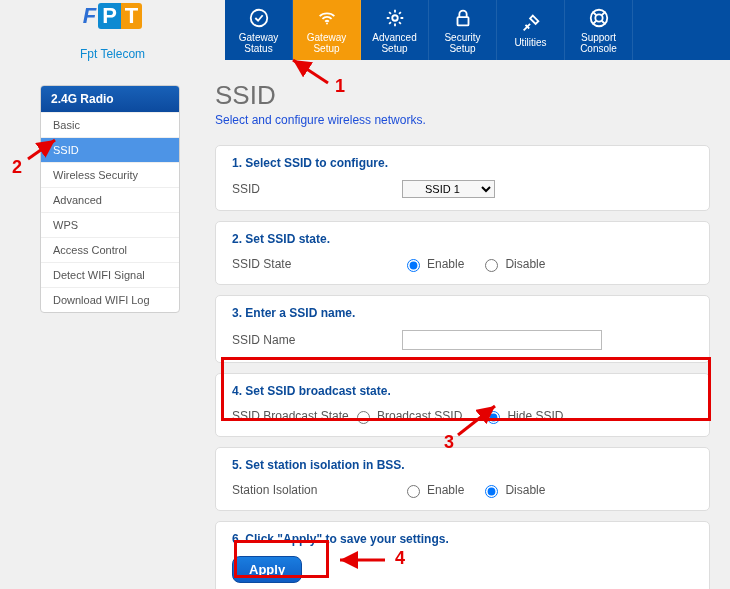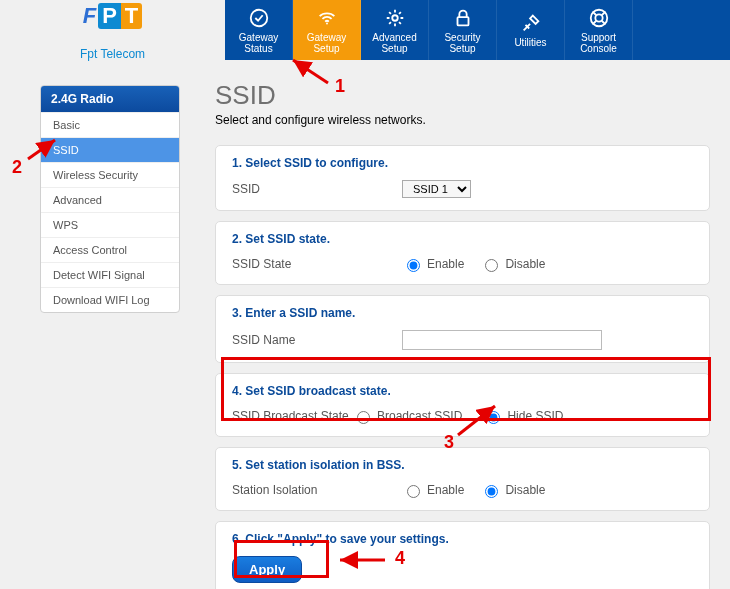--- a/index.html
+++ b/index.html
@@ -124,21 +124,21 @@
     position: relative;
   }
   .page-title {
     font-size: 26px;
     color: #707070;
     margin: 0 0 2px 0;
     font-weight: normal;
   }
   .page-desc {
     font-size: 12px;
-    color: #000000;
+    color: #1d4ed8;
     margin: 0 0 18px 0;
   }
   .card {
     background: #fff;
     border: 1px solid #ddd;
     border-radius: 5px;
     padding: 10px 16px 12px 16px;
     margin-bottom: 10px;
   }
   .card-title {
@@ -151,21 +151,21 @@
     display: flex;
     align-items: center;
     font-size: 12px;
     color: #555;
     margin-top: 2px;
   }
   .row .label { width: 170px; }
   .row .field { flex: 1; display: flex; align-items: center; gap: 16px; }
   select {
     font-size: 11px;
-    padding: 1px 6px;
+    padding: 1px 18px;
     border: 1px solid #aaa;
     background: #f7f7f7;
   }
   input[type=text] {
     width: 200px;
     border: 1px solid #bbb;
     height: 20px;
     padding: 1px 4px;
     font-size: 12px;
   }

